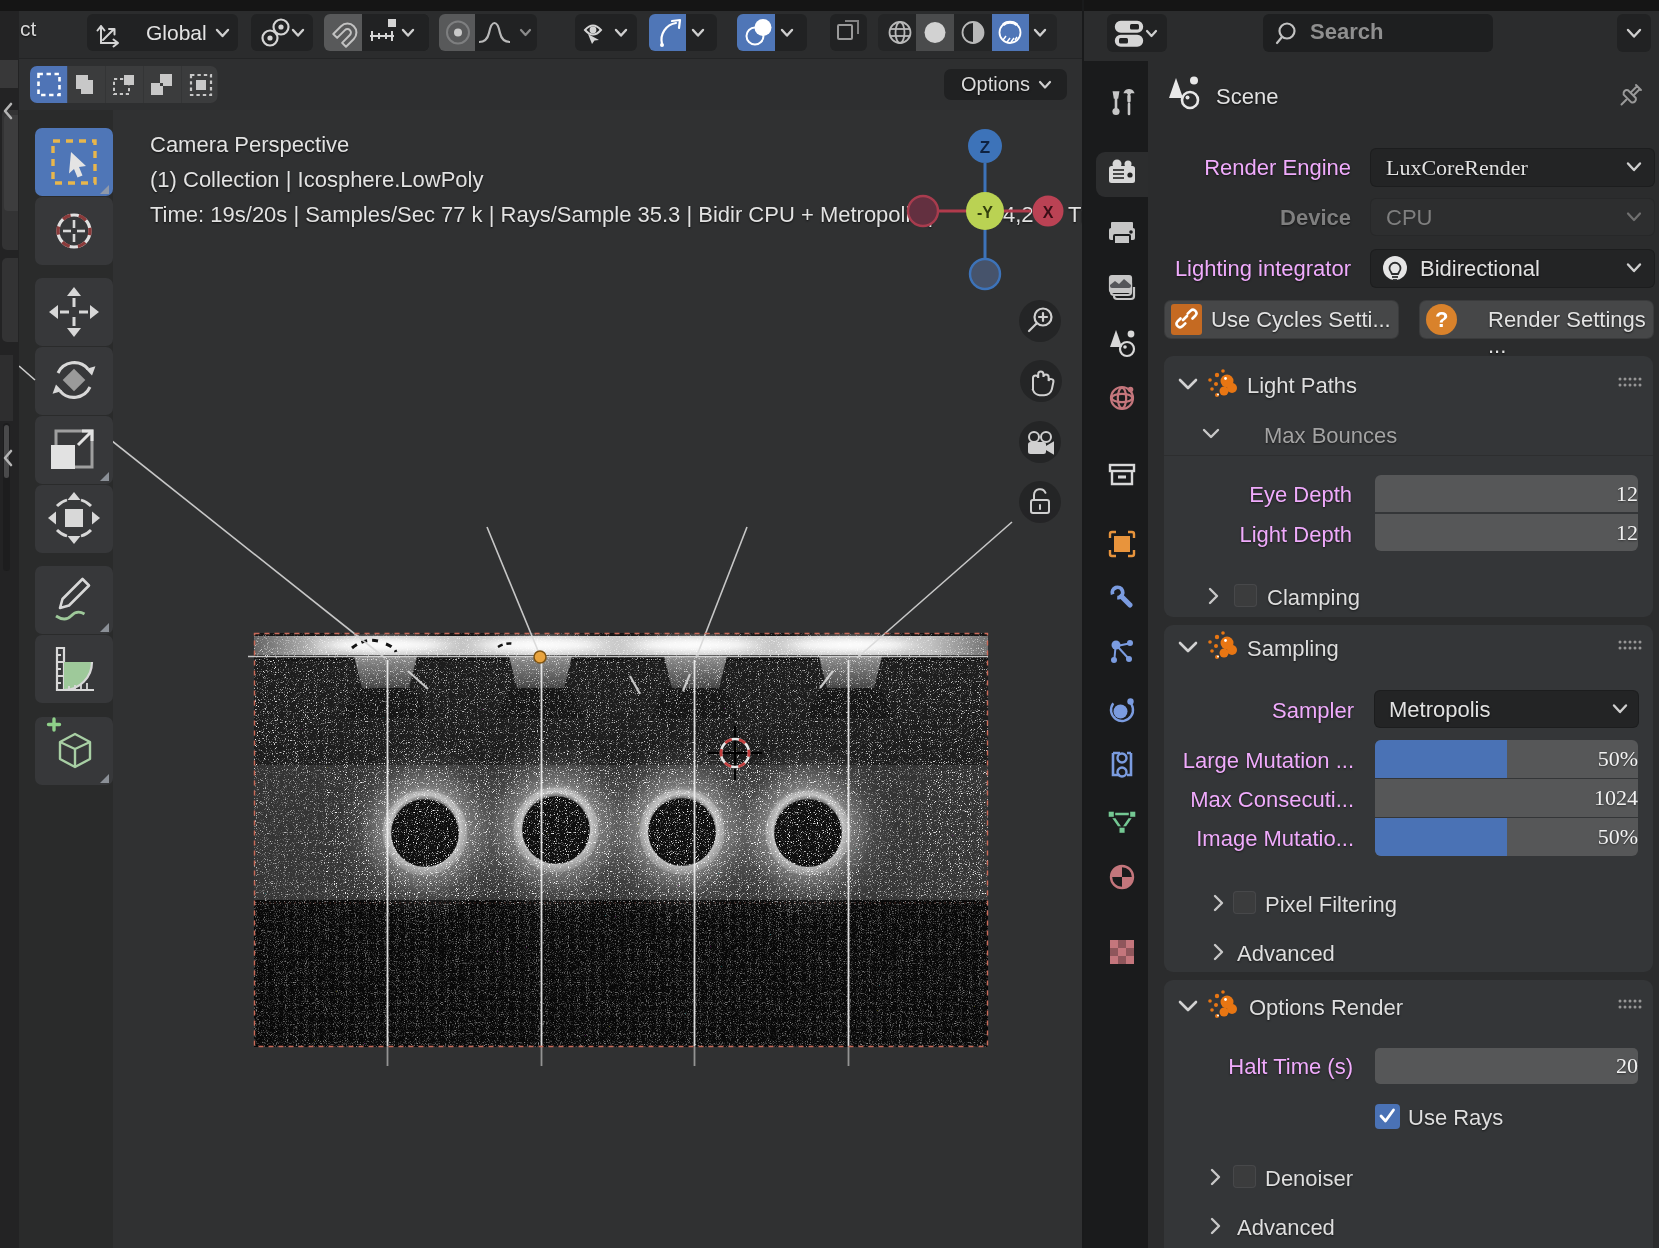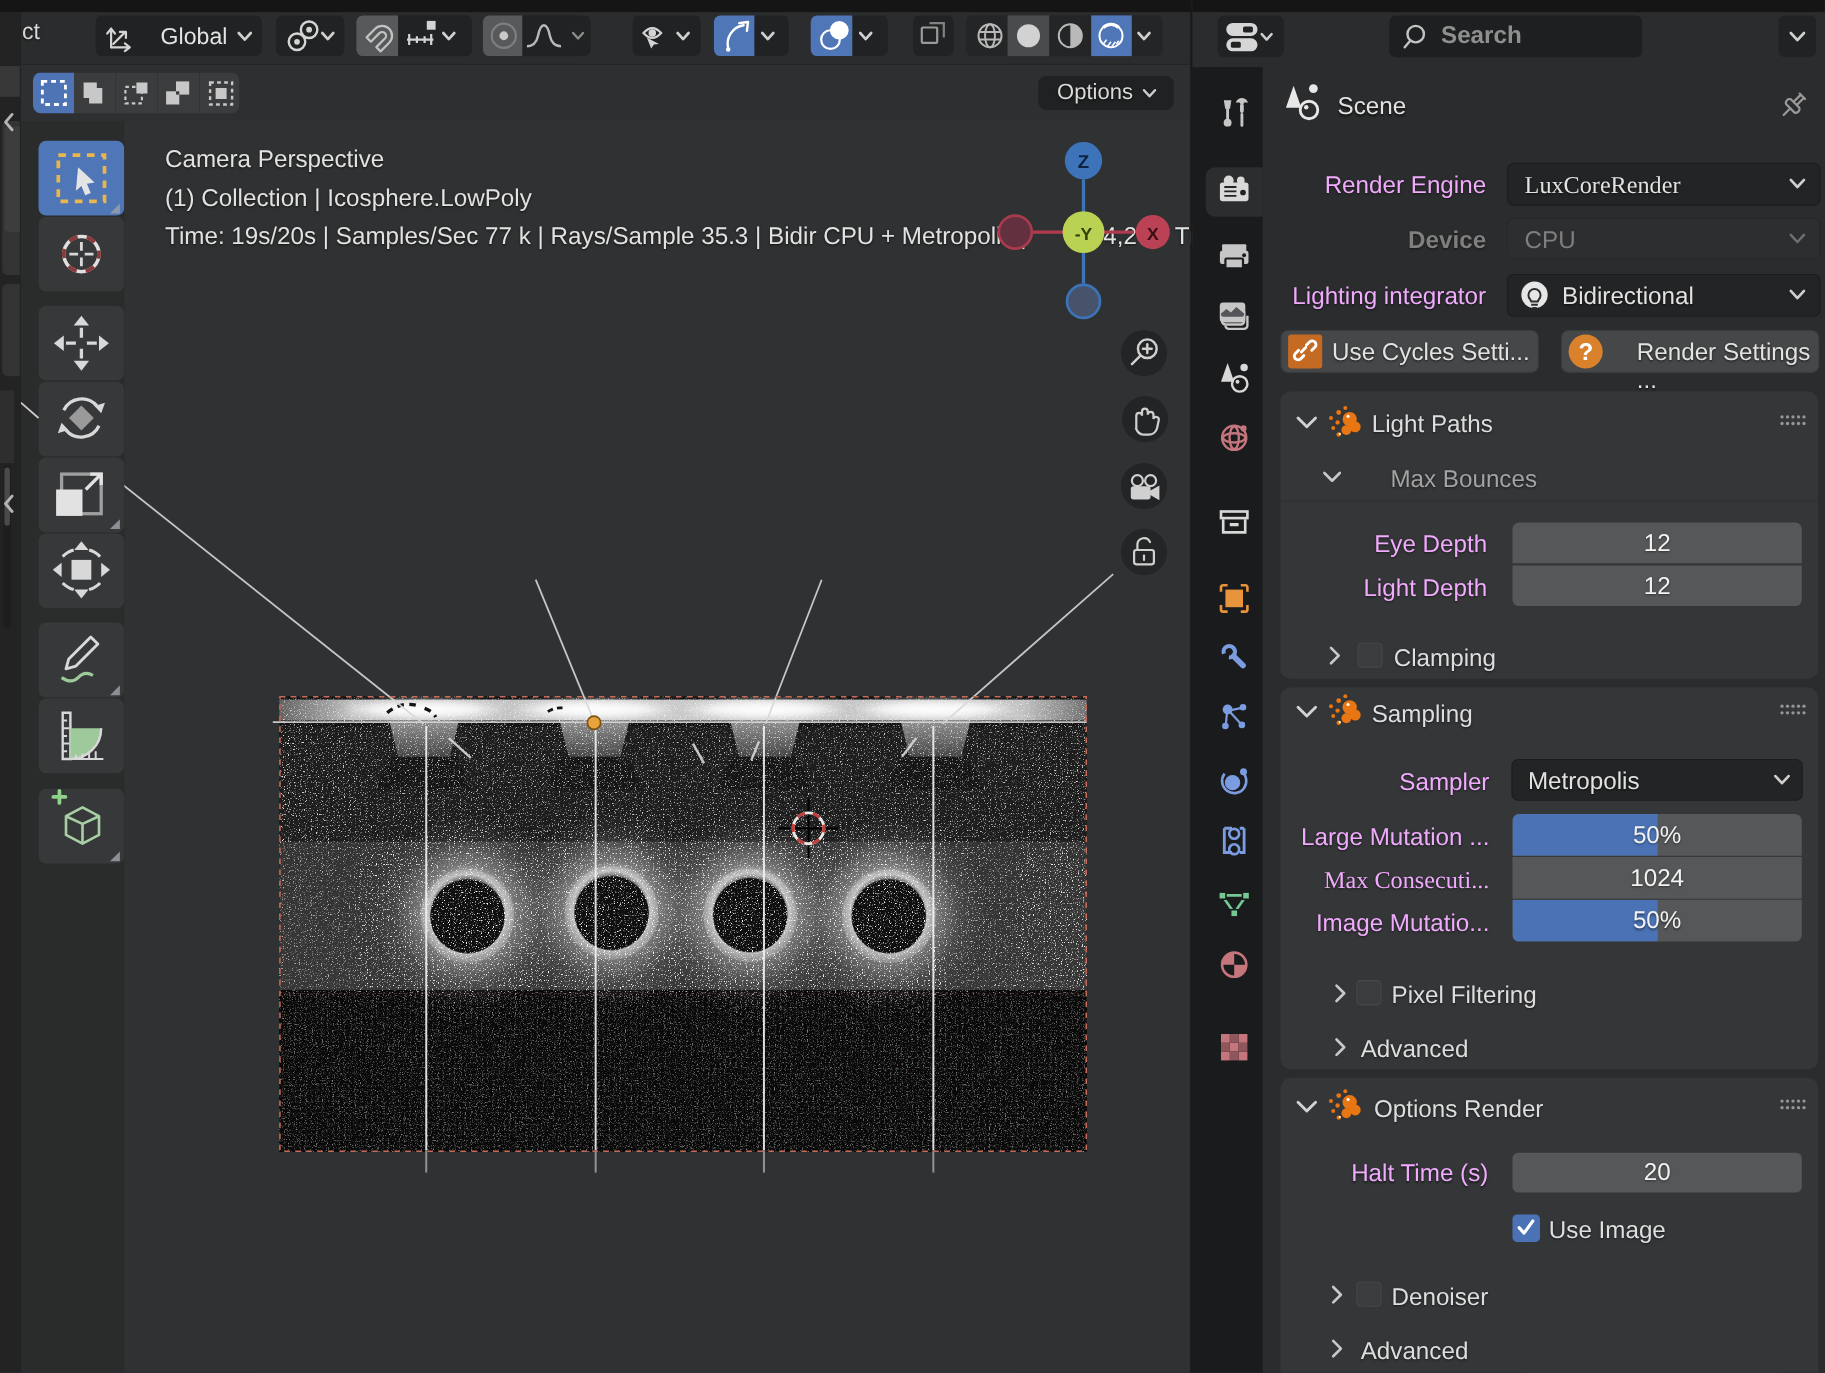--- a/index.html
+++ b/index.html
@@ -1,21 +1,21 @@
 <!DOCTYPE html>
 <html><head>
 <meta charset="utf-8">
 <style>
   html,body{margin:0;padding:0;}
   body{width:1659px;height:1248px;overflow:hidden;background:#2b2c2d;
        font-family:"Liberation Sans",sans-serif; position:relative;}
   .abs{position:absolute;}
   .txt{color:#e2e2e2;text-shadow:0 1px 2px rgba(0,0,0,.7);}
   .lbl{position:absolute;font-size:22px;color:#f0abfc;text-shadow:0 1px 2px rgba(0,0,0,.55);text-align:right;white-space:nowrap;}
-  .fld{position:absolute;background:#565758;border-radius:5px;color:#f2f2f2;font-size:22px;text-align:center;text-shadow:0 1px 2px rgba(0,0,0,.45);}
+  .fld{position:absolute;background:#565758;border-radius:5px;color:#f2f2f2;font-size:22px;text-align:right;text-shadow:0 1px 2px rgba(0,0,0,.45);font-family:Liberation Serif, serif;}
   .drop{position:absolute;background:#232425;border-radius:5px;color:#e8e8e8;font-size:22px;box-shadow:0 0 0 1px #1c1d1e;}
   .ptitle{position:absolute;font-size:22px;color:#dedede;text-shadow:0 1px 2px rgba(0,0,0,.55);white-space:nowrap;}
   .chk{position:absolute;width:23px;height:23px;background:#3b3c3d;border-radius:4px;box-shadow:inset 0 0 0 1px #47484a;}
   .pnl{position:absolute;background:#343638;border-radius:9px;}
 </style>
 </head>
 <body>
 
 <div class="abs" id="vp" style="left:0;top:0;width:1084px;height:1248px;background:#303132;overflow:hidden;">
 
@@ -814,21 +814,21 @@
   <div class="abs txt" style="left:305px;top:697px;font-size:22px;">Metropolis</div>
   <svg class="abs" style="left:527px;top:703px;" width="18" height="13" viewBox="0 0 18 13">
       <path d="M 3 2.5 l 6 6.5 l 6 -6.5" stroke="#cfcfcf" stroke-width="2.4" fill="none" stroke-linecap="round" stroke-linejoin="round"></path>
     </svg>
 
   <div class="lbl" style="left:70px;top:748px;width:200px;">Large Mutation ...</div>
   <div class="fld" style="left:291px;top:740px;width:263px;height:38px;border-radius:6px 6px 0 0;line-height:38px;overflow:hidden;">
     <div class="abs" style="left:0;top:0;width:132px;height:38px;background:#4a72b5;"></div>
     <div class="abs" style="left:0;top:0;width:263px;height:38px;">50%</div>
   </div>
-  <div class="lbl" style="left:70px;top:787px;width:200px;font-family:Liberation Serif, serif;">Max Consecuti...</div>
+  <div class="lbl" style="left:70px;top:787px;width:200px;">Max Consecuti...</div>
   <div class="fld" style="left:291px;top:779px;width:263px;height:38px;border-radius:0;line-height:38px;">1024</div>
   <div class="lbl" style="left:70px;top:826px;width:200px;">Image Mutatio...</div>
   <div class="fld" style="left:291px;top:818px;width:263px;height:38px;border-radius:0 0 6px 6px;line-height:38px;overflow:hidden;">
     <div class="abs" style="left:0;top:0;width:132px;height:38px;background:#4a72b5;"></div>
     <div class="abs" style="left:0;top:0;width:263px;height:38px;">50%</div>
   </div>
 
   <svg class="abs" style="left:127px;top:892px;" width="16" height="22" viewBox="0 0 16 22">
       <path d="M 4 4 l 7 7 l -7 7" stroke="#c8c8c8" stroke-width="2.4" fill="none" stroke-linecap="round" stroke-linejoin="round"></path>
     </svg>
@@ -874,21 +874,21 @@
     </g>
   </svg>
 
   <div class="lbl" style="left:69px;top:1054px;width:200px;">Halt Time (s)</div>
   <div class="fld" style="left:291px;top:1048px;width:263px;height:36px;line-height:36px;">20</div>
 
   <div class="abs" style="left:291px;top:1104px;width:25px;height:25px;background:#4a72b5;border-radius:4px;"></div>
   <svg class="abs" style="left:294px;top:1108px;" width="19" height="17" viewBox="0 0 19 17">
       <path d="M 3 8 l 4.5 5 l 8 -11" stroke="#fff" stroke-width="2.8" fill="none" stroke-linecap="round" stroke-linejoin="round"></path>
     </svg>
-  <div class="ptitle" style="left:324px;top:1105px;">Use Image</div>
+  <div class="ptitle" style="left:324px;top:1105px;">Use Rays</div>
 
   <svg class="abs" style="left:124px;top:1166px;" width="16" height="22" viewBox="0 0 16 22">
       <path d="M 4 4 l 7 7 l -7 7" stroke="#c8c8c8" stroke-width="2.4" fill="none" stroke-linecap="round" stroke-linejoin="round"></path>
     </svg>
   <div class="chk" style="left:149px;top:1165px;"></div>
   <div class="ptitle" style="left:181px;top:1166px;">Denoiser</div>
   <svg class="abs" style="left:124px;top:1215px;" width="16" height="22" viewBox="0 0 16 22">
       <path d="M 4 4 l 7 7 l -7 7" stroke="#c8c8c8" stroke-width="2.4" fill="none" stroke-linecap="round" stroke-linejoin="round"></path>
     </svg>
   <div class="ptitle" style="left:153px;top:1215px;">Advanced</div>

